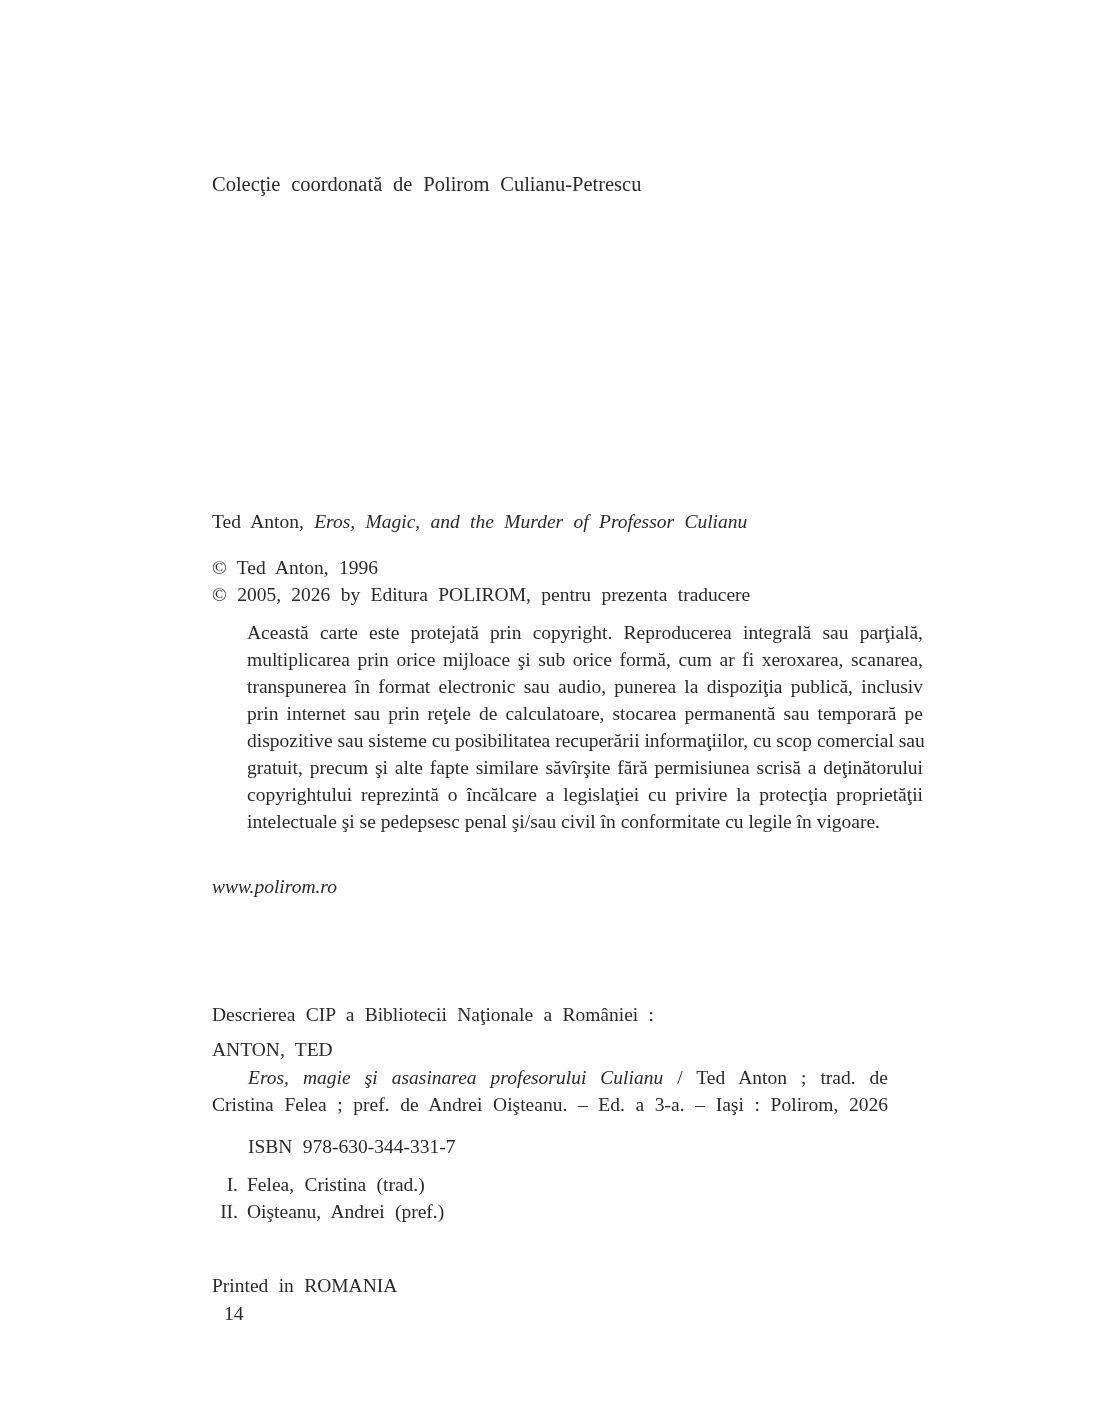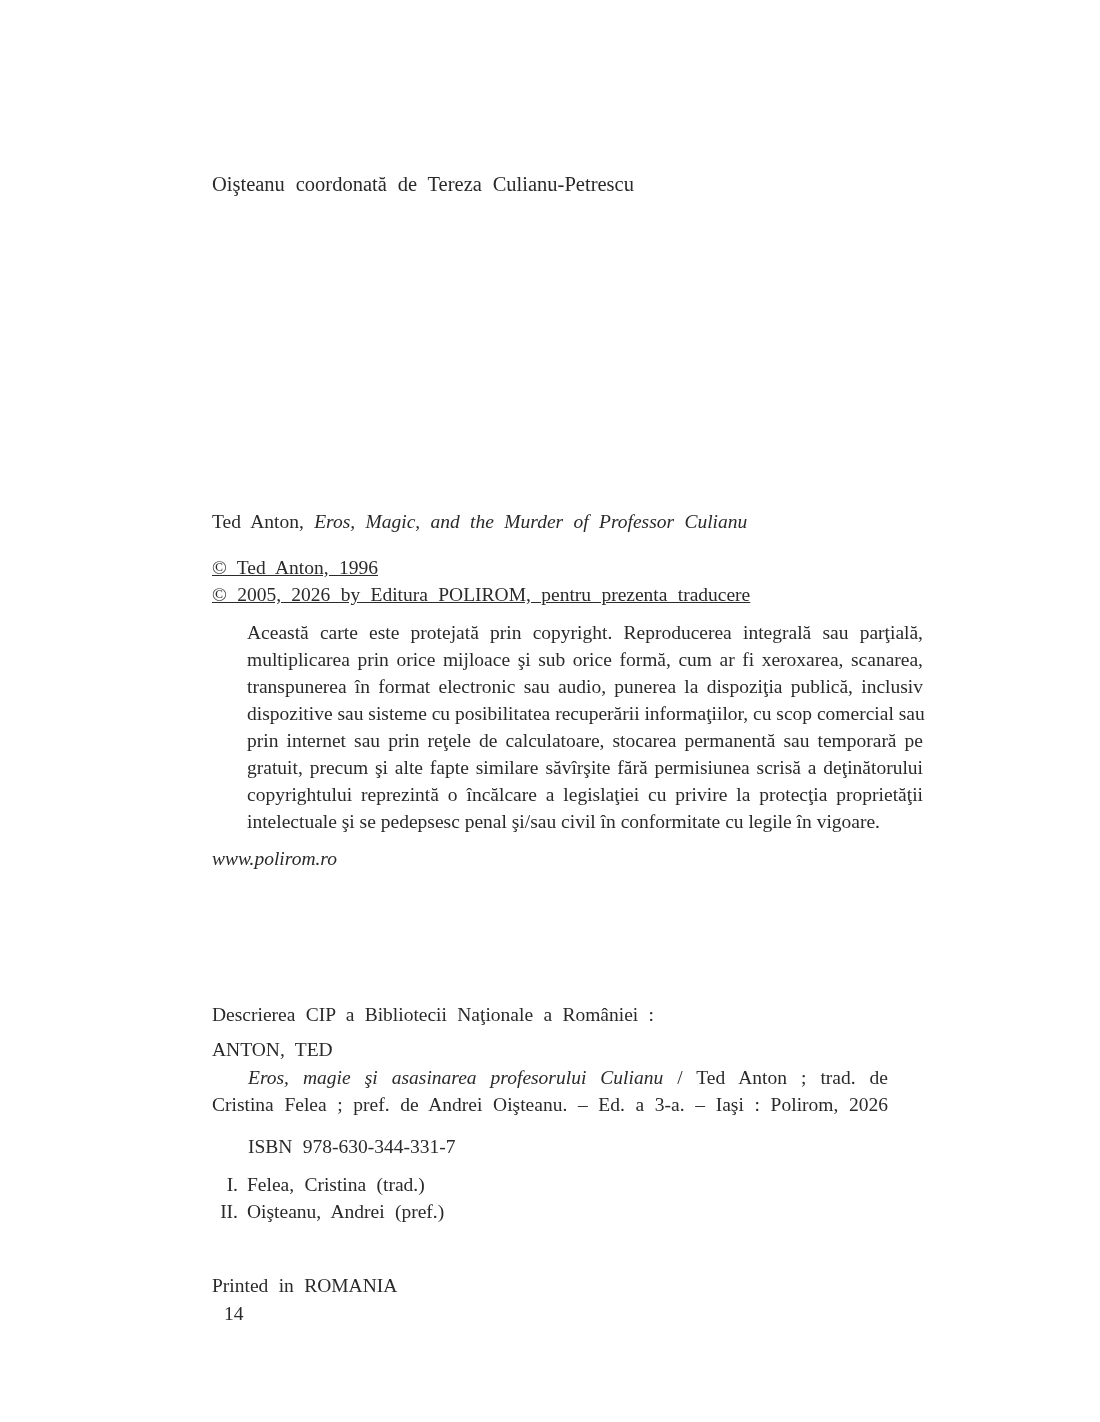--- a/index.html
+++ b/index.html
@@ -10,58 +10,58 @@
     margin: 0 auto;
     background: #ffffff;
     color: #2a2a2a;
     font-family: "Liberation Serif", "DejaVu Serif", serif;
     font-size: 19.5px;
     line-height: 27px;
     overflow: hidden;
   }
   .abs { position: absolute; left: 212px; }
   .spaced { word-spacing: 0.28em; }
-  .italic { font-style: italic; }
+  .italic { font-style: italic; margin-top: 28px; }
   .justify-block { width: 676px; }
   .jline {
     text-align: justify;
     text-align-last: justify;
     height: 27px;
     white-space: nowrap;
   }
   .jline.last {
     text-align-last: left;
     white-space: normal;
   }
   .indent { padding-left: 36px; text-align: center; }
   .index-row { display: flex; height: 27px; }
   .index-num { width: 26px; text-align: right; margin-right: 9px; flex: 0 0 auto; }
 </style>
 </head>
 <body>
 
 <div class="page">
 
-  <div class="abs spaced" style="top:171px; font-size:20.5px;">Oişteanu coordonată de Tereza Culianu-Petrescu</div>
+  <div class="abs spaced" style="top:171px; font-size:20.5px;">Colecţie coordonată de Polirom Culianu-Petrescu</div>
 
   <div class="abs spaced" style="top:508px;">
     <span>Ted Anton, </span><span class="italic">Eros, Magic, and the Murder of Professor Culianu</span>
   </div>
 
-  <div class="abs spaced" style="top:554px;text-decoration:underline;">
+  <div class="abs spaced" style="top:554px;">
     <div>© Ted Anton, 1996</div>
     <div>© 2005, 2026 by Editura POLIROM, pentru prezenta traducere</div>
   </div>
 
   <div class="abs justify-block" style="top:619px;margin-left:35px;">
     <div class="jline">Această carte este protejată prin copyright. Reproducerea integrală sau parţială,</div>
     <div class="jline">multiplicarea prin orice mijloace şi sub orice formă, cum ar fi xeroxarea, scanarea,</div>
     <div class="jline">transpunerea în format electronic sau audio, punerea la dispoziţia publică, inclusiv</div>
+    <div class="jline">prin internet sau prin reţele de calculatoare, stocarea permanentă sau temporară pe</div>
     <div class="jline">dispozitive sau sisteme cu posibilitatea recuperării informaţiilor, cu scop comercial sau</div>
-    <div class="jline">prin internet sau prin reţele de calculatoare, stocarea permanentă sau temporară pe</div>
     <div class="jline">gratuit, precum şi alte fapte similare săvîrşite fără permisiunea scrisă a deţinătorului</div>
     <div class="jline">copyrightului reprezintă o încălcare a legislaţiei cu privire la protecţia proprietăţii</div>
     <div class="jline last">intelectuale şi se pedepsesc penal şi/sau civil în conformitate cu legile în vigoare.</div>
   </div>
 
   <div class="abs italic" style="top:845px;">www.polirom.ro</div>
 
 
   <div class="abs spaced" style="top:1001px;">Descrierea CIP a Bibliotecii Naţionale a României :</div>
 

